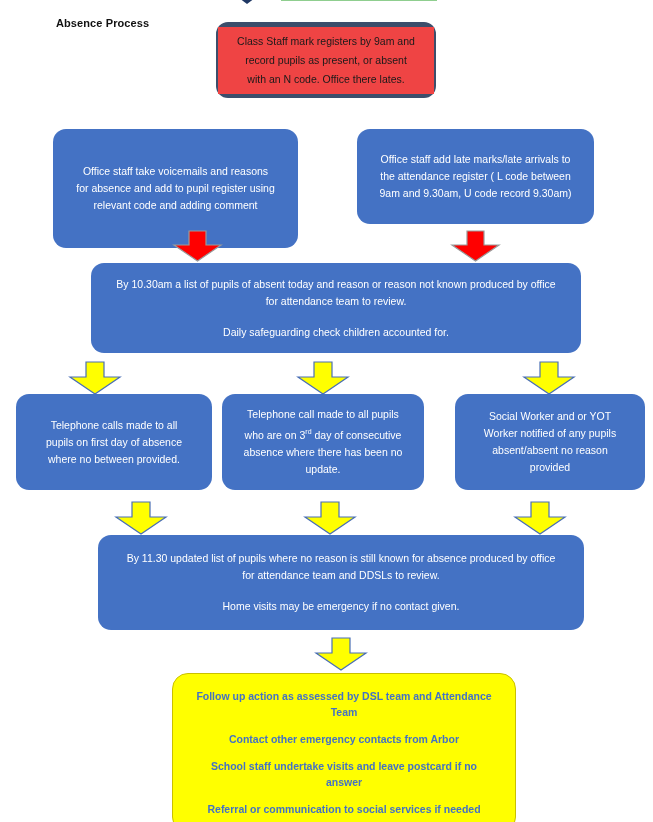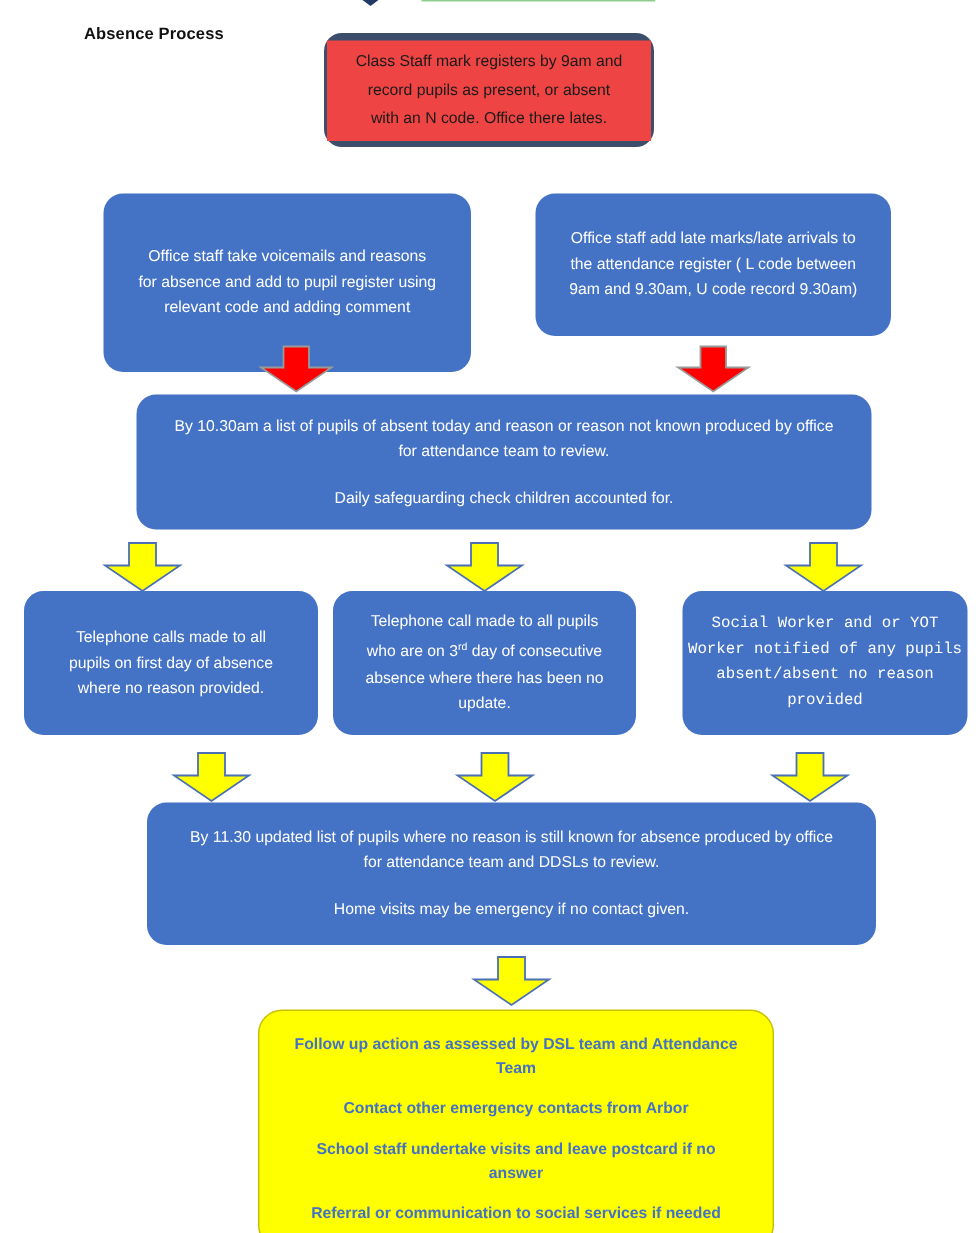--- a/index.html
+++ b/index.html
@@ -92,21 +92,21 @@
   <div class="page-title">Absence Process</div>
 
   <div class="node node-navy" style="left:216px;top:22px;width:220px;height:76px;">
     <div class="inner-yellow">
       <p>Class Staff mark registers by 9am and</p>
       <p>record pupils as present, or absent</p>
       <p>with an N code. Office there lates.</p>
     </div>
   </div>
 
-  <div class="node node-blue" style="left:69px;top:129px;width:245px;height:119px;">
+  <div class="node node-blue" style="left:53px;top:129px;width:245px;height:119px;">
     <div class="txt">
       <p>Office staff take voicemails and reasons</p>
       <p>for absence and add to pupil register using</p>
       <p>relevant code and adding comment</p>
     </div>
   </div>
 
   <div class="node node-blue" style="left:357px;top:129px;width:237px;height:95px;">
     <div class="txt">
       <p>Office staff add late marks/late arrivals to</p>
@@ -146,34 +146,34 @@
   <div class="arrow" style="left:519px;top:361px;">
     <svg width="60" height="34" viewBox="0 0 60 34">
       <path d="M21 1 L39 1 L39 16 L55 16 L30 33 L5 16 L21 16 Z" fill="#FFFF00" stroke="#4A6FB5" stroke-width="1.2"></path>
     </svg>
   </div>
 
   <div class="node node-blue" style="left:4px;top:394px;width:196px;height:96px;margin-left:12px;">
     <div class="txt">
       <p>Telephone calls made to all</p>
       <p>pupils on first day of absence</p>
-      <p>where no reason provided.</p>
+      <p>where no between provided.</p>
     </div>
   </div>
 
   <div class="node node-blue" style="left:222px;top:394px;width:202px;height:96px;">
     <div class="txt">
       <p>Telephone call made to all pupils</p>
       <p><span>who are on 3</span><sup>rd</sup><span> day of consecutive</span></p>
       <p>absence where there has been no</p>
       <p>update.</p>
     </div>
   </div>
 
-  <div class="node node-blue" style="left:455px;top:394px;width:190px;height:96px;font-family:Liberation Mono, monospace;">
+  <div class="node node-blue" style="left:455px;top:394px;width:190px;height:96px;">
     <div class="txt">
       <p>Social Worker  and or YOT</p>
       <p>Worker notified of any  pupils</p>
       <p>absent/absent no reason</p>
       <p>provided</p>
     </div>
   </div>
 
   <div class="arrow" style="left:111px;top:501px;">
     <svg width="60" height="34" viewBox="0 0 60 34">

